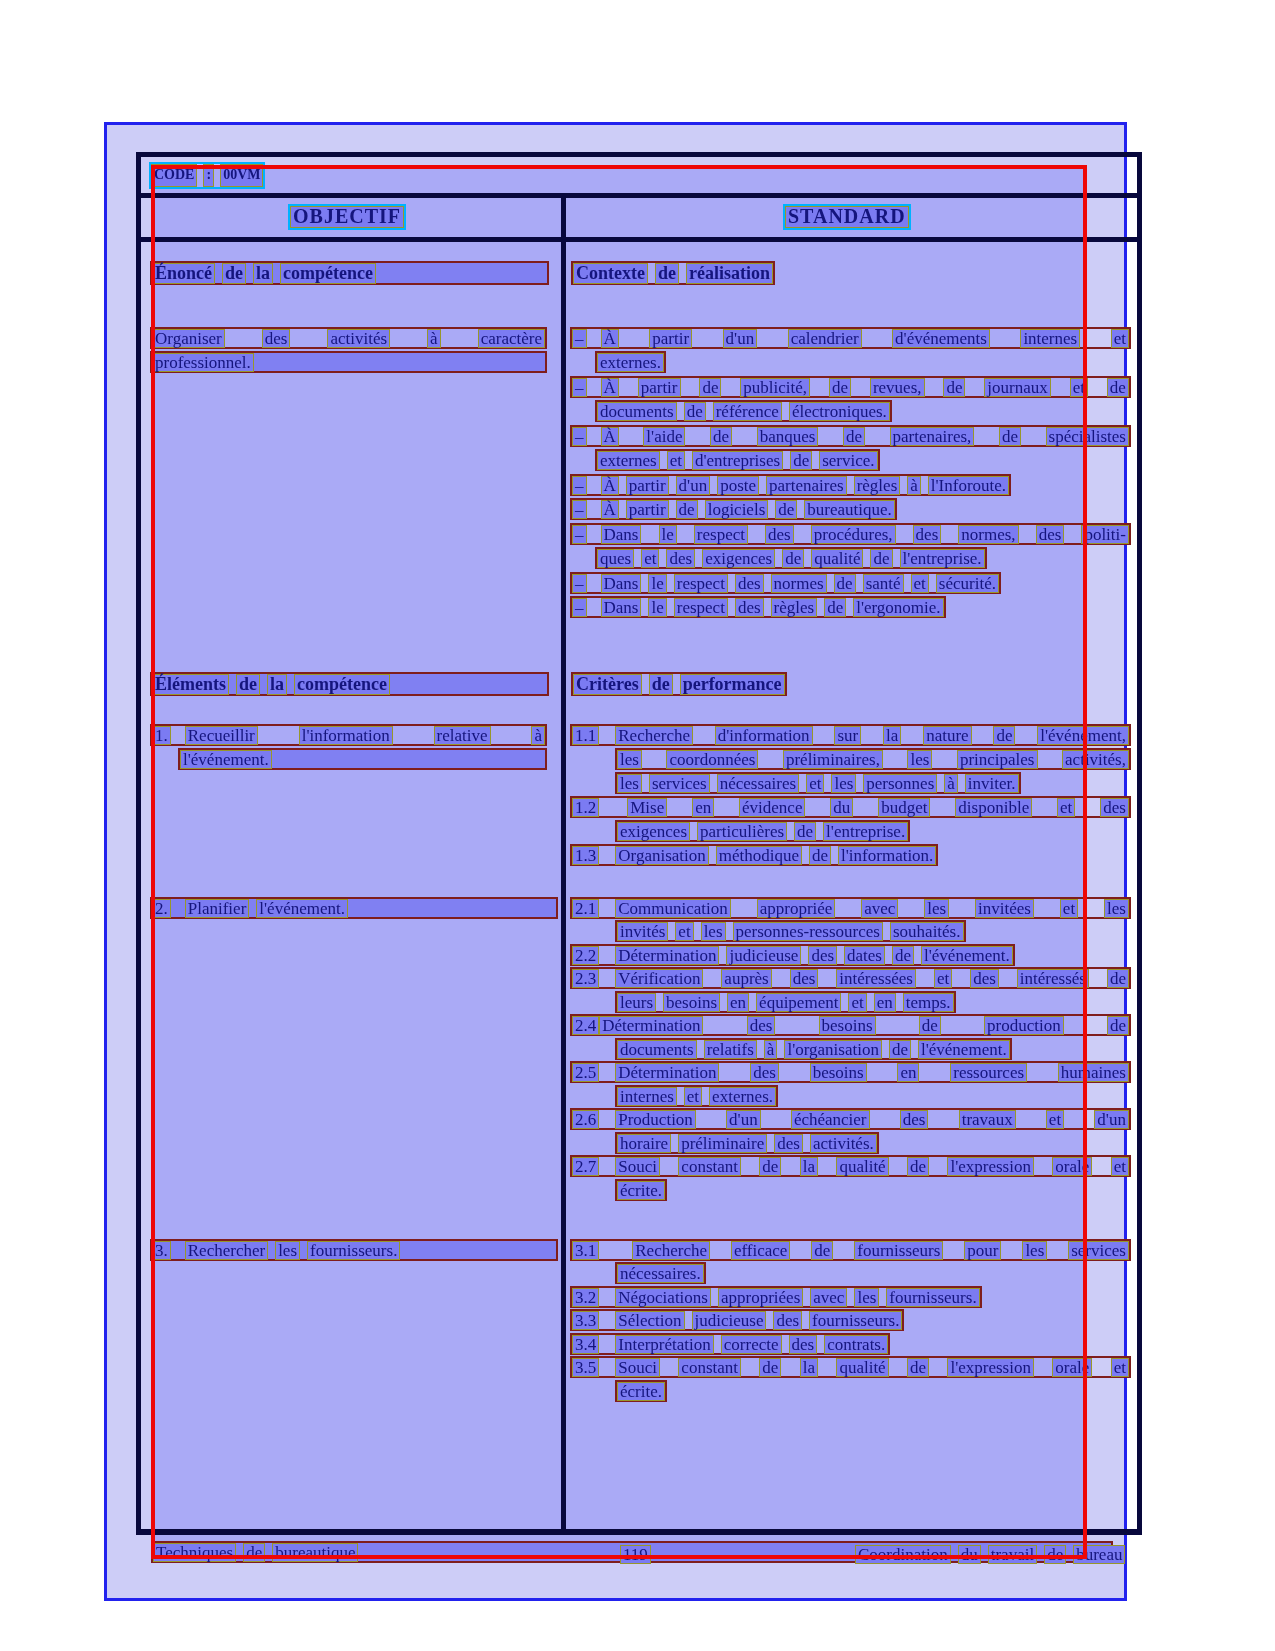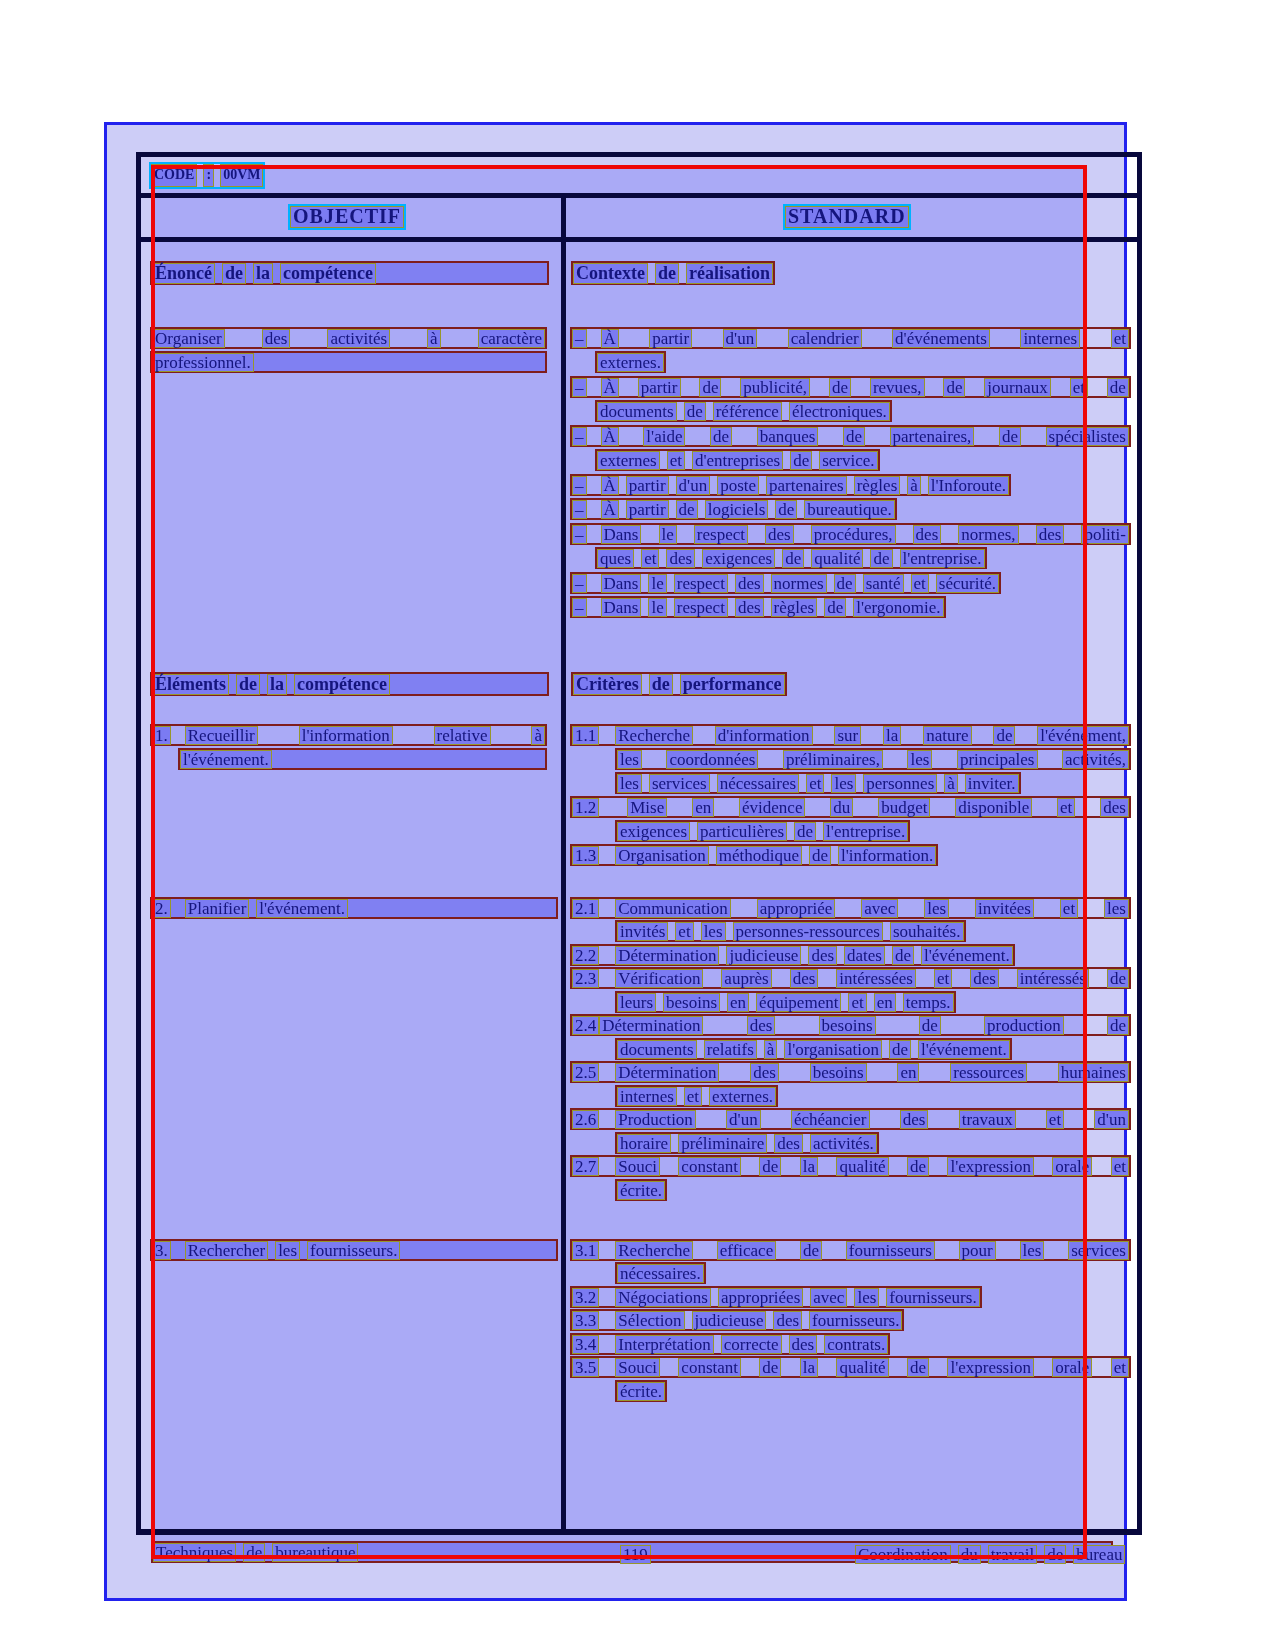--- a/index.html
+++ b/index.html
@@ -472,21 +472,21 @@
       </div>
       <div class="line fill" style="left: 150px; top: 1239px; width: 408px;">
         <span class="w lead" style="margin-right: 14px;">3.</span>
         <div class="rest t">
           <span class="w">Rechercher</span>
           <span class="w">les</span>
           <span class="w">fournisseurs.</span>
         </div>
       </div>
       <div class="line" style="left: 570px; top: 1239px; width: 561px;">
-        <span class="w lead" style="margin-right: 16px;">3.1</span>
+        <span class="w lead" style="margin-right: 33px;">3.1</span>
         <div class="rest j" style="flex: 1 1 0%;">
           <span class="w">Recherche</span>
           <span class="w">efficace</span>
           <span class="w">de</span>
           <span class="w">fournisseurs</span>
           <span class="w">pour</span>
           <span class="w">les</span>
           <span class="w">services</span>
         </div>
       </div>

